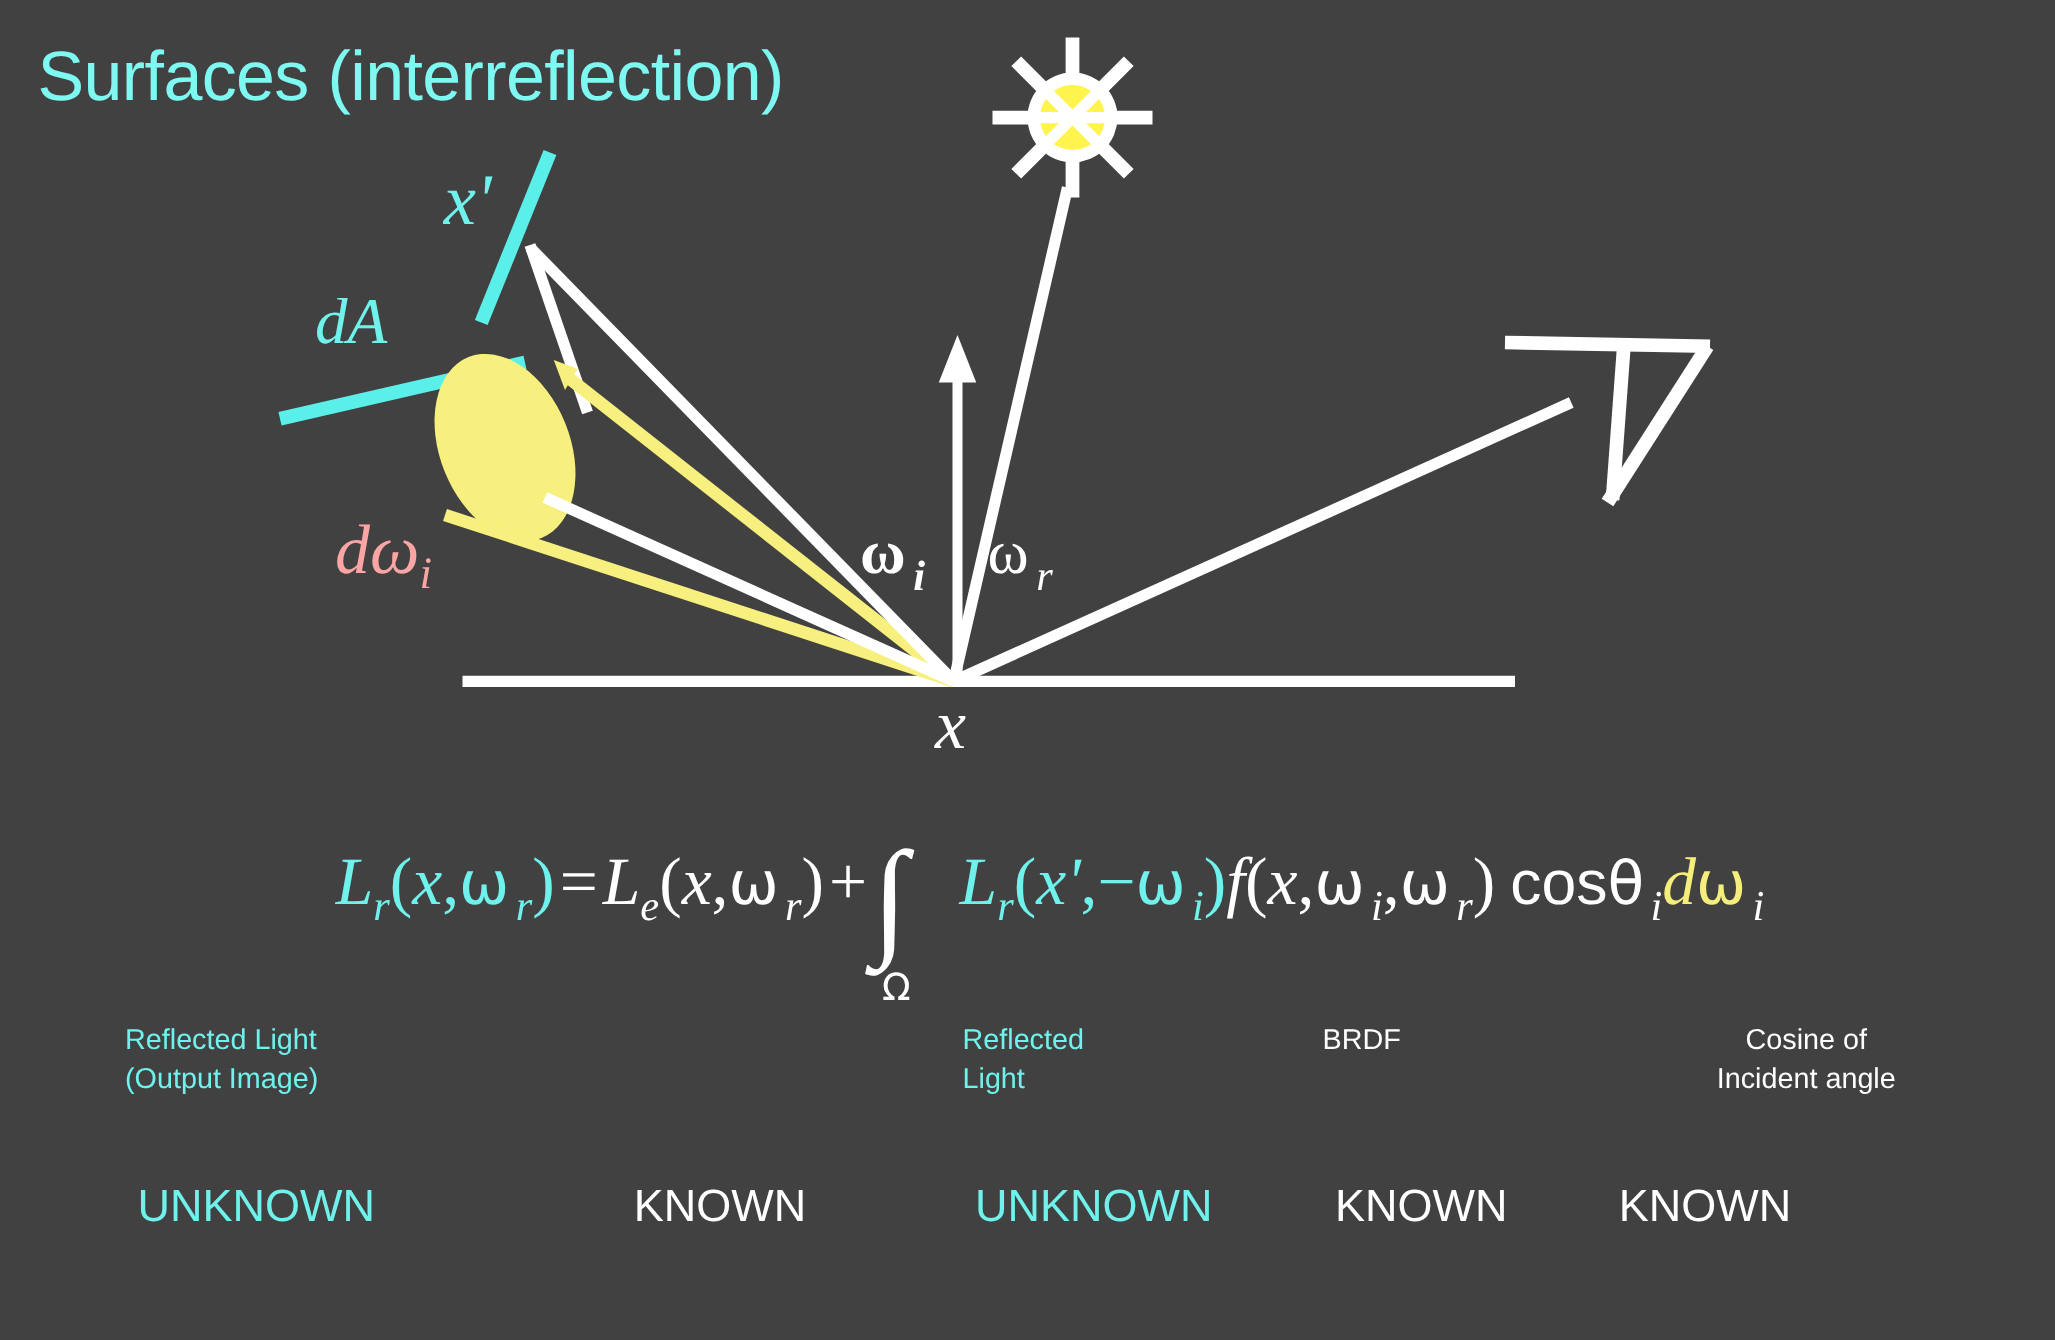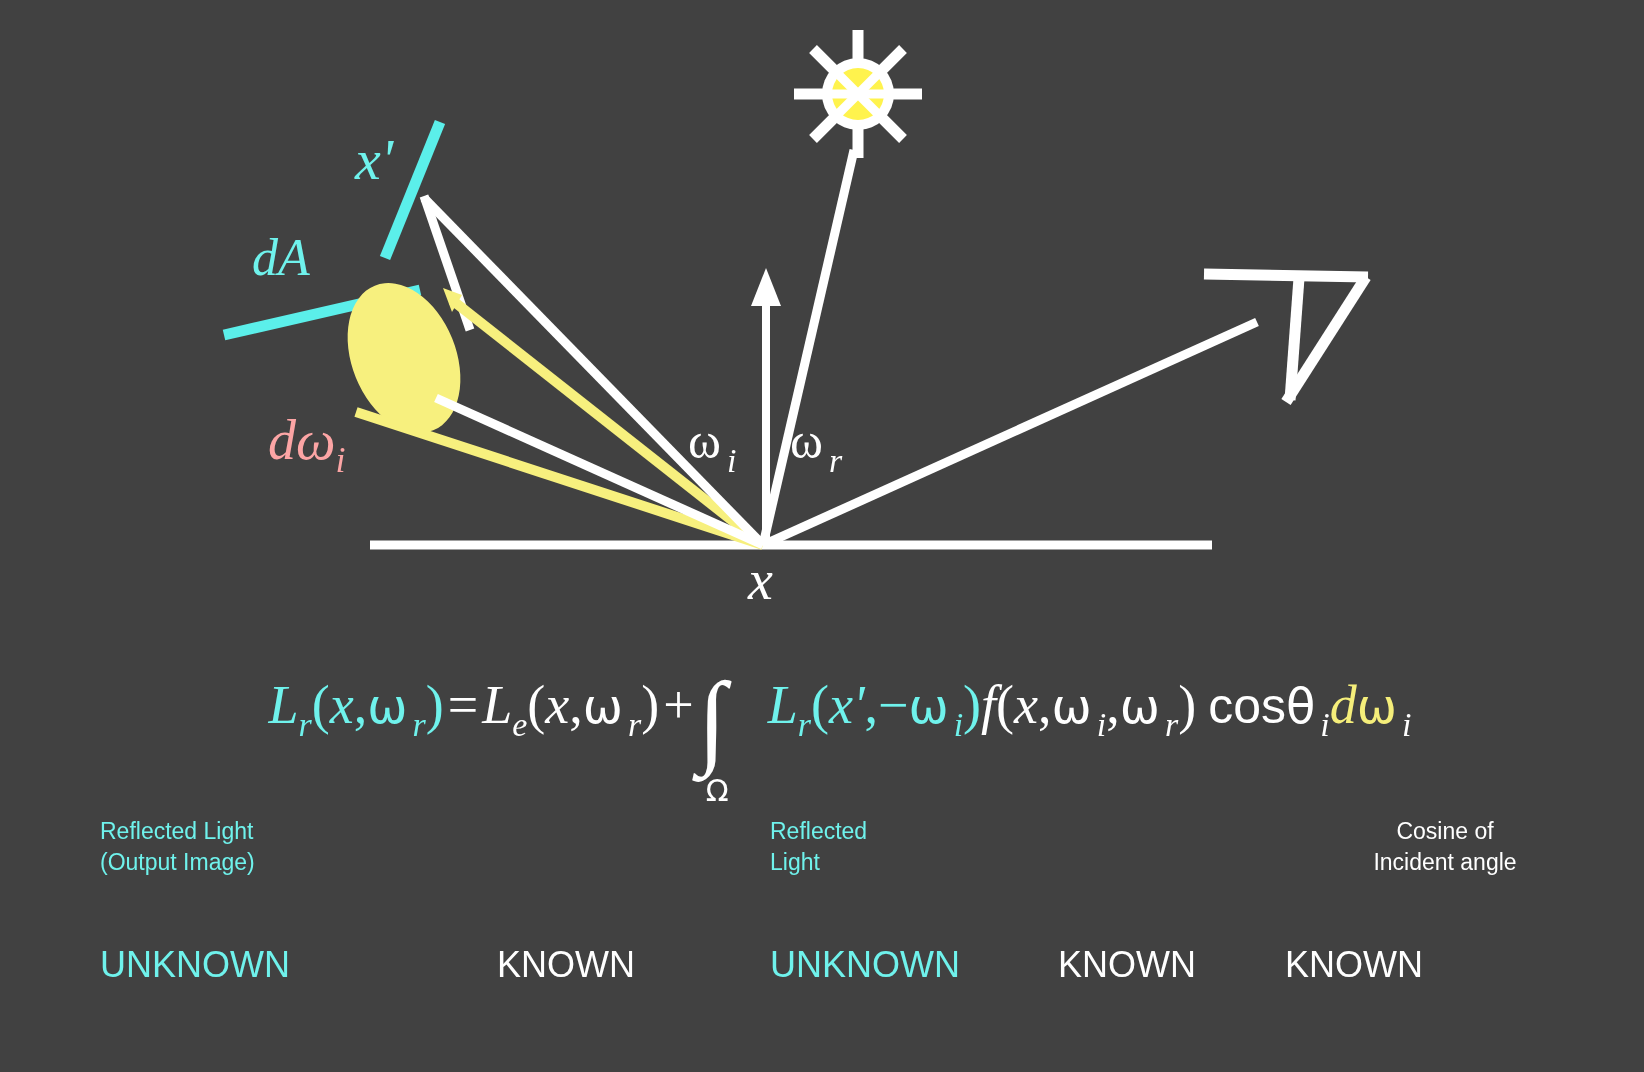--- a/index.html
+++ b/index.html
@@ -63,20 +63,21 @@
   }
   .lbl-domega .sub {
     font-size: 36px;
     vertical-align: -0.35em;
   }
   .lbl-omega-i {
     left: 688px; top: 412px;
     font-size: 50px;
     color: #FFFFFF;
     font-style: normal;
+    font-weight: bold;
   }
   .lbl-omega-i .sub, .lbl-omega-r .sub {
     font-size: 34px;
     font-style: italic;
     vertical-align: -0.4em;
     padding-left: 6px;
   }
   .lbl-omega-r {
     left: 790px; top: 412px;
     font-size: 50px;
@@ -149,29 +150,31 @@
     font-size: 23px;
     font-family: "Liberation Sans", sans-serif;
     line-height: 1.36;
     white-space: pre-line;
   }
   .known {
     position: absolute;
     font-size: 36px;
     font-family: "Liberation Sans", sans-serif;
     white-space: nowrap;
+    margin-left: 10px;
   }
   .c-cyan { color: #6FF2EC; }
   .c-white { color: #FFFFFF; }
 </style>
 </head>
 <body>
 
 <div id="slide">
 
+  <div class="title">Surfaces (interreflection)</div>
 
   <svg class="diagram" viewBox="0 0 1644 1072">
 
     <line x1="370" y1="545" x2="1212" y2="545" stroke="#FFFFFF" stroke-width="9"></line>
 
     <line x1="424" y1="196" x2="470" y2="330" stroke="#FFFFFF" stroke-width="9"></line>
 
     <line x1="440" y1="122" x2="385" y2="258" stroke="#5BEFEA" stroke-width="11"></line>
 
     <line x1="224" y1="335" x2="420" y2="290" stroke="#5BEFEA" stroke-width="11"></line>
@@ -220,20 +223,21 @@
   <div class="mathlabel lbl-x">x</div>
 
   <div id="equation">
     <span class="cyan it">L</span><span class="cyan sub">r</span><span class="cyan roman">(</span><span class="cyan it">x</span><span class="cyan roman">,</span><span class="cyan gr">ω</span><span class="cyan subsp">r</span><span class="cyan roman">)</span><span class="op">=</span><span class="it">L</span><span class="sub">e</span><span class="roman">(</span><span class="it">x</span><span class="roman">,</span><span class="gr">ω</span><span class="subsp">r</span><span class="roman">)</span><span class="op">+</span><span class="intwrap"><span class="intsign">∫</span><span class="intlimit">Ω</span></span><span style="padding-left:18px"></span><span class="cyan it">L</span><span class="cyan sub">r</span><span class="cyan roman">(</span><span class="cyan it">x'</span><span class="cyan roman">,</span><span class="cyan roman">−</span><span class="cyan gr">ω</span><span class="cyan subsp">i</span><span class="cyan roman">)</span><span class="it">f</span><span class="roman">(</span><span class="it">x</span><span class="roman">,</span><span class="gr">ω</span><span class="subsp">i</span><span class="roman">,</span><span class="gr">ω</span><span class="subsp">r</span><span class="roman">)</span><span style="padding-left:12px"></span><span class="roman" style="font-family:'Liberation Sans',sans-serif;font-size:50px">cos</span><span class="gr">θ</span><span class="subsp">i</span><span class="yel it">d</span><span class="yel gr">ω</span><span class="subsp">i</span>
   </div>
 
   <div class="caption c-cyan" style="left:100px;  top:816px; width:330px;">Reflected Light
 (Output Image)</div>
   <div class="caption c-cyan" style="left:770px;  top:816px; width:220px;">Reflected
 Light</div>
+  <div class="caption c-white" style="left:1058px; top:816px; width:200px;">BRDF</div>
   <div class="caption c-white" style="left:1285px; top:816px; width:320px;text-align:center;">Cosine of
 Incident angle</div>
 
   <div class="known c-cyan" style="left:100px;  top:944px;">UNKNOWN</div>
   <div class="known c-white" style="left:497px;  top:944px;">KNOWN</div>
   <div class="known c-cyan" style="left:770px;  top:944px;">UNKNOWN</div>
   <div class="known c-white" style="left:1058px; top:944px;">KNOWN</div>
   <div class="known c-white" style="left:1285px; top:944px;">KNOWN</div>
 
 </div>

